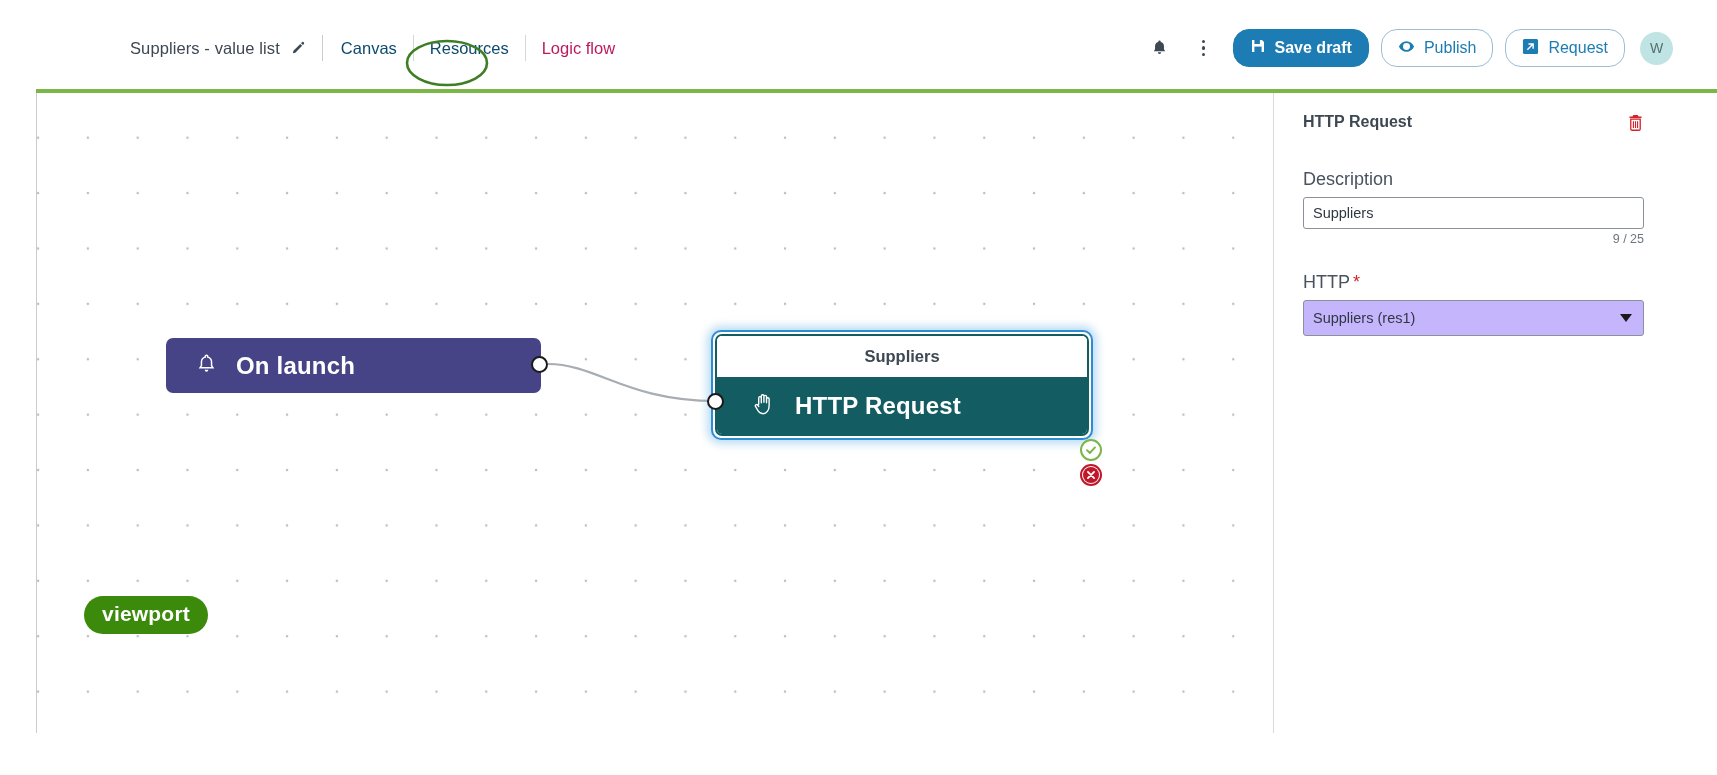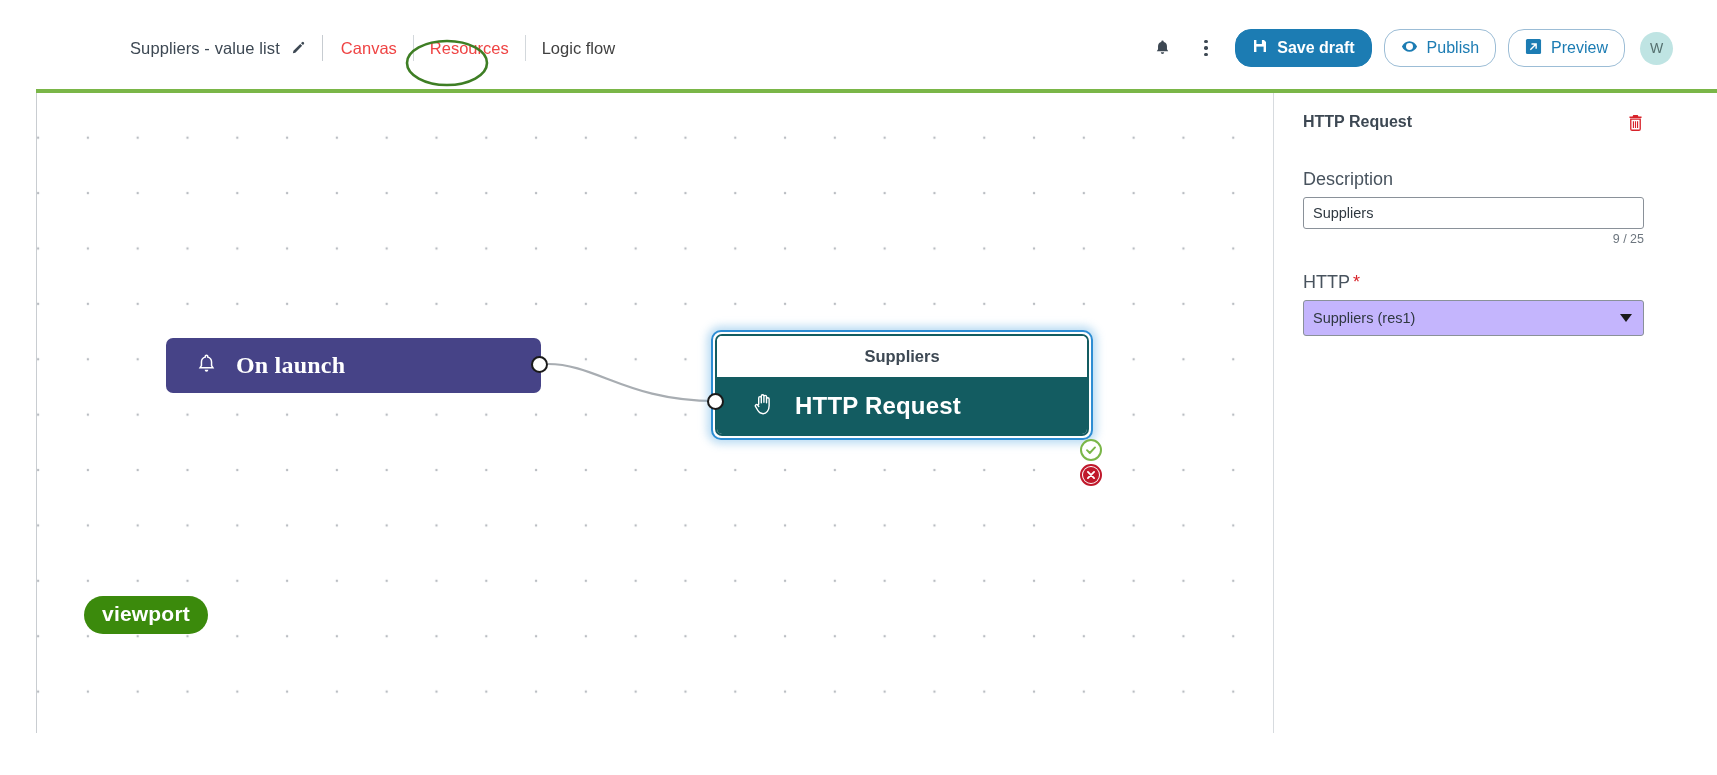--- a/index.html
+++ b/index.html
@@ -46,26 +46,26 @@
     align-items: center;
     cursor: pointer;
   }
   .hdr-divider {
     width: 1px; height: 26px;
     background: #c7ccd1;
     margin: 0 16px;
   }
   .nav-link {
     font-size: 16.5px;
-    color: #ef4444;
+    color: #0c4a6e;
     white-space: nowrap;
     cursor: pointer;
     padding: 0 2px;
   }
-  .nav-link.active { color: #404040; }
+  .nav-link.active { color: #be185d; }
   .nav-sep {
     width: 1px; height: 26px;
     background: #d3d8dc;
     margin: 0 14px;
   }
 
   
   .annot-ellipse {
     position: absolute;
     left: 404px; top: 39px;
@@ -162,21 +162,20 @@
     position: absolute;
     left: 129px; top: 245px;
     width: 375px; height: 55px;
     background: #464387;
     border-radius: 7px;
     display: flex;
     align-items: center;
     padding-left: 29px;
     gap: 18px;
     cursor: pointer;
-    font-family: Liberation Serif, serif;
   }
   .node-launch .label {
     color: #ffffff;
     font-size: 24px;
     font-weight: bold;
     letter-spacing: 0.2px;
   }
 
   
   .port {
@@ -416,21 +415,21 @@
         </span>
         <span>Publish</span>
       </button>
       <button class="btn btn-outline">
         <span>
           <svg width="17" height="17" viewBox="0 0 18 18">
             <rect x="1" y="1" width="16" height="16" rx="1.6" fill="#1c7cb3"></rect>
             <path d="M6.2 11.8 11.4 6.6M7.6 6.3h4.2v4.2" stroke="#ffffff" stroke-width="1.5" fill="none" stroke-linecap="square"></path>
           </svg>
         </span>
-        <span>Preview</span>
+        <span>Request</span>
       </button>
       <div class="avatar">W</div>
     </div>
   </div>
 
   <div class="green-rule"></div>
 
   <div class="canvas">
 
     <svg class="connector">

